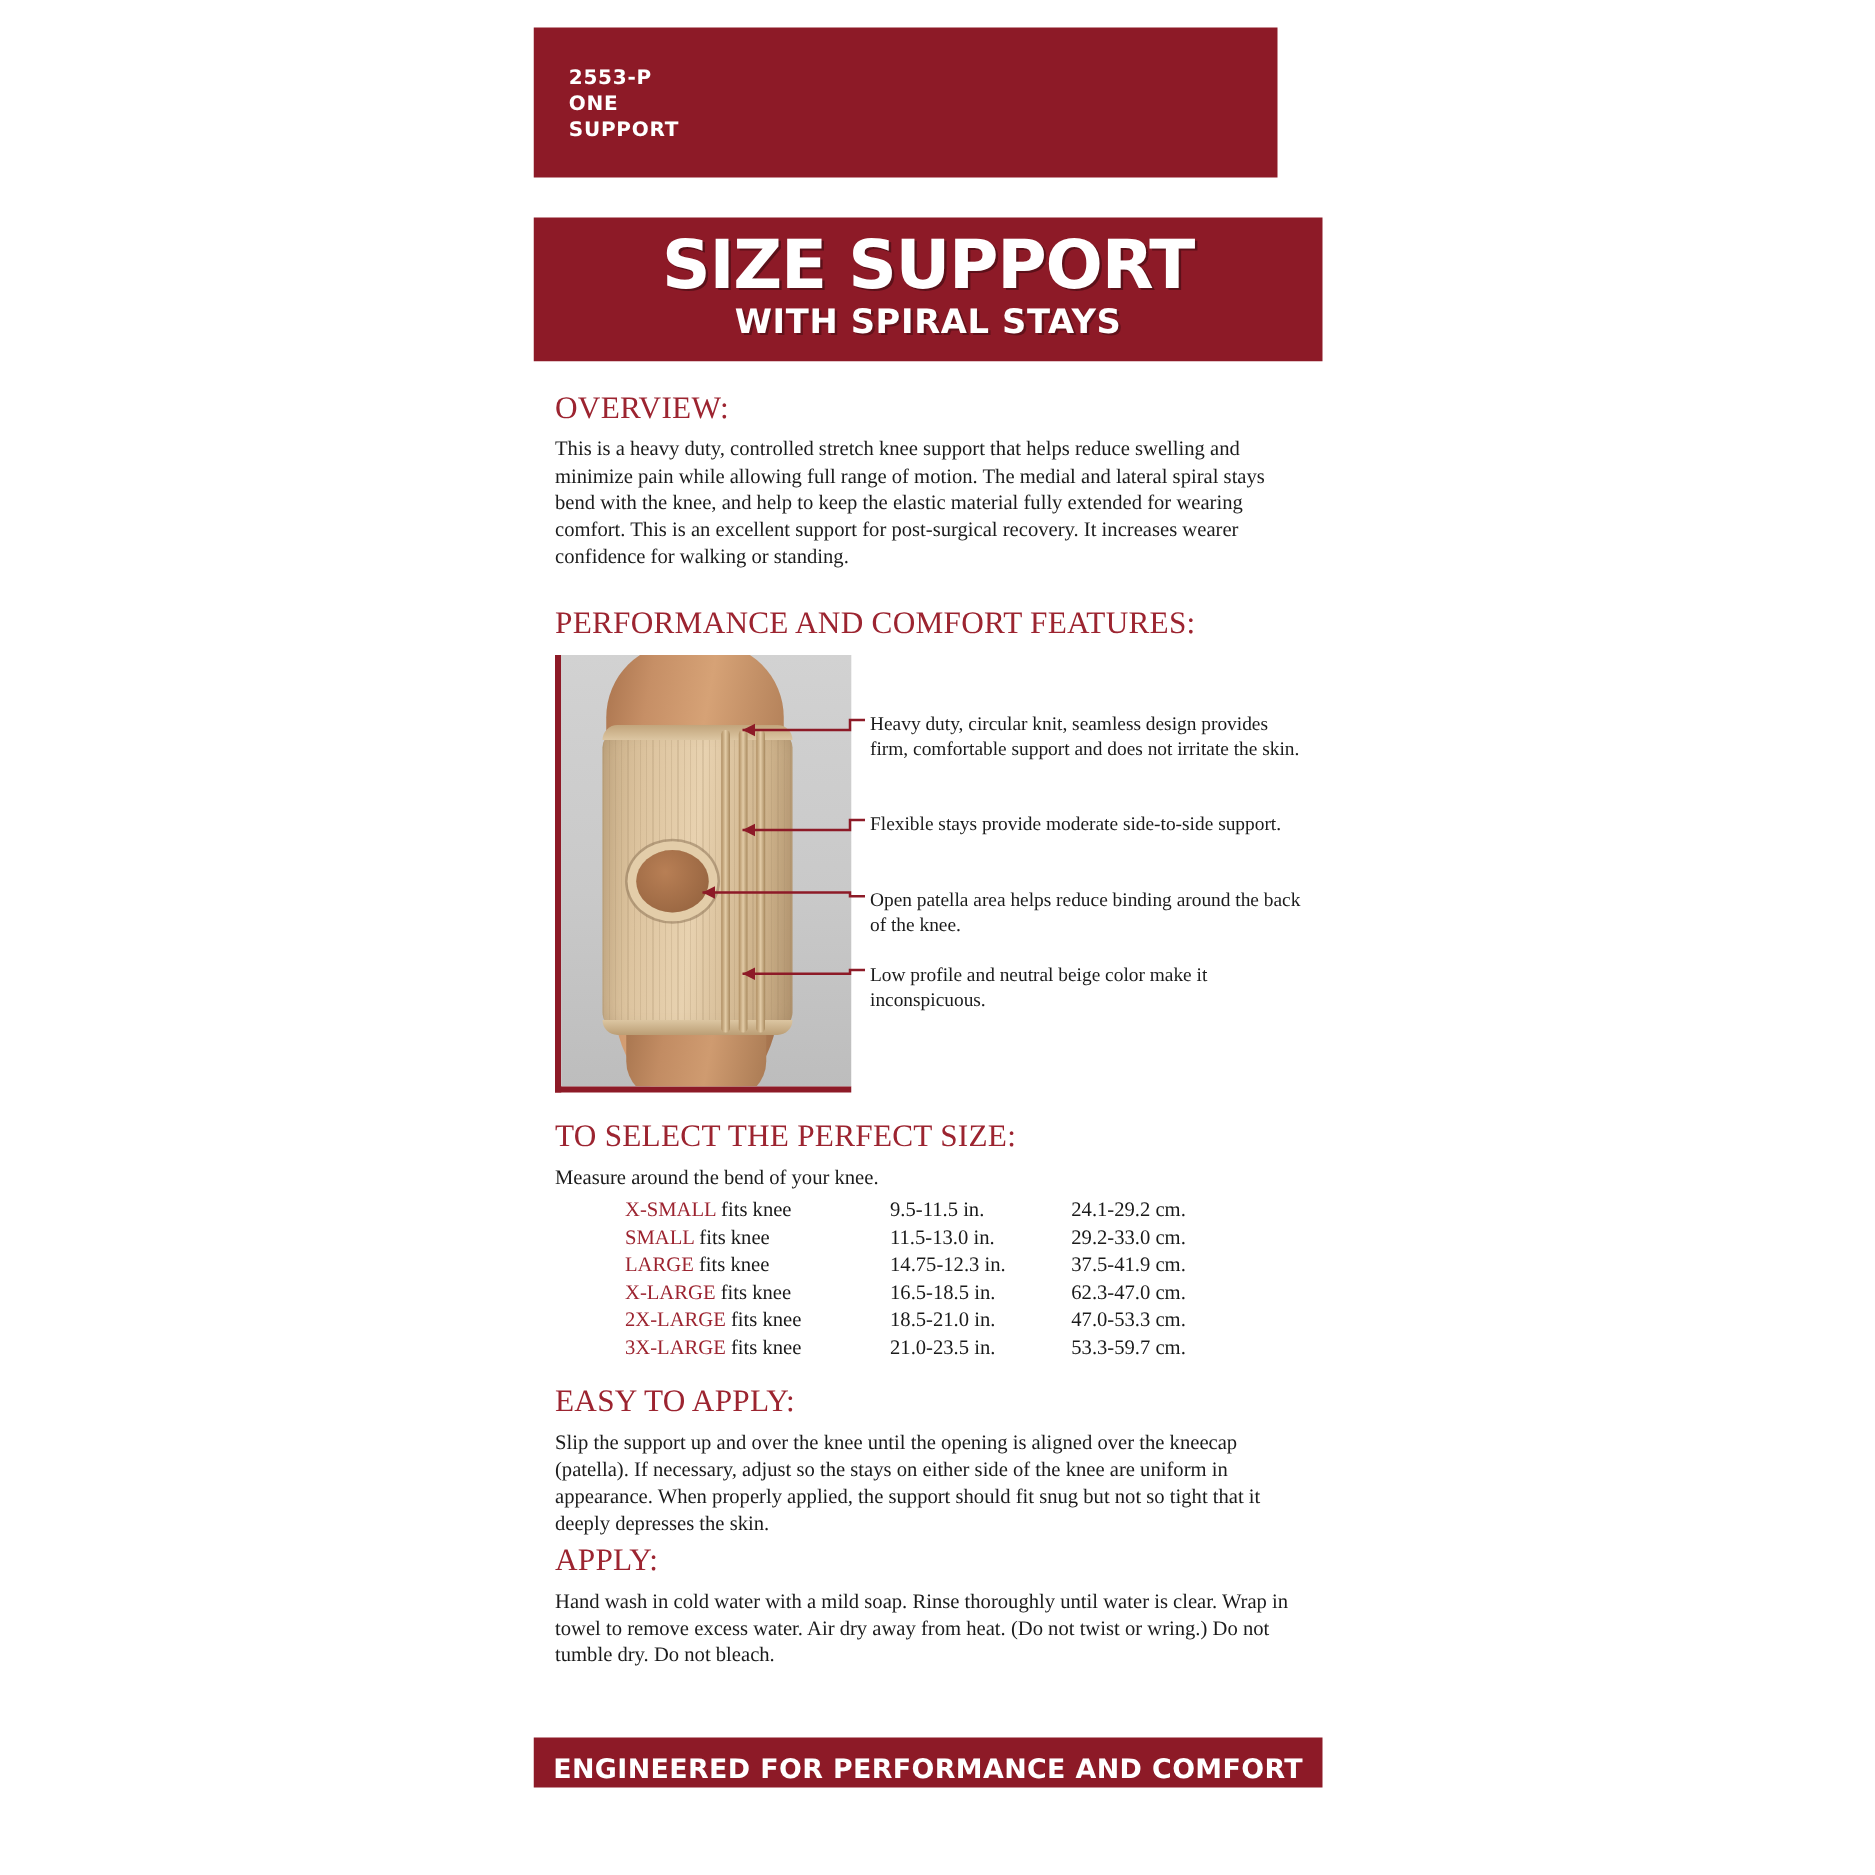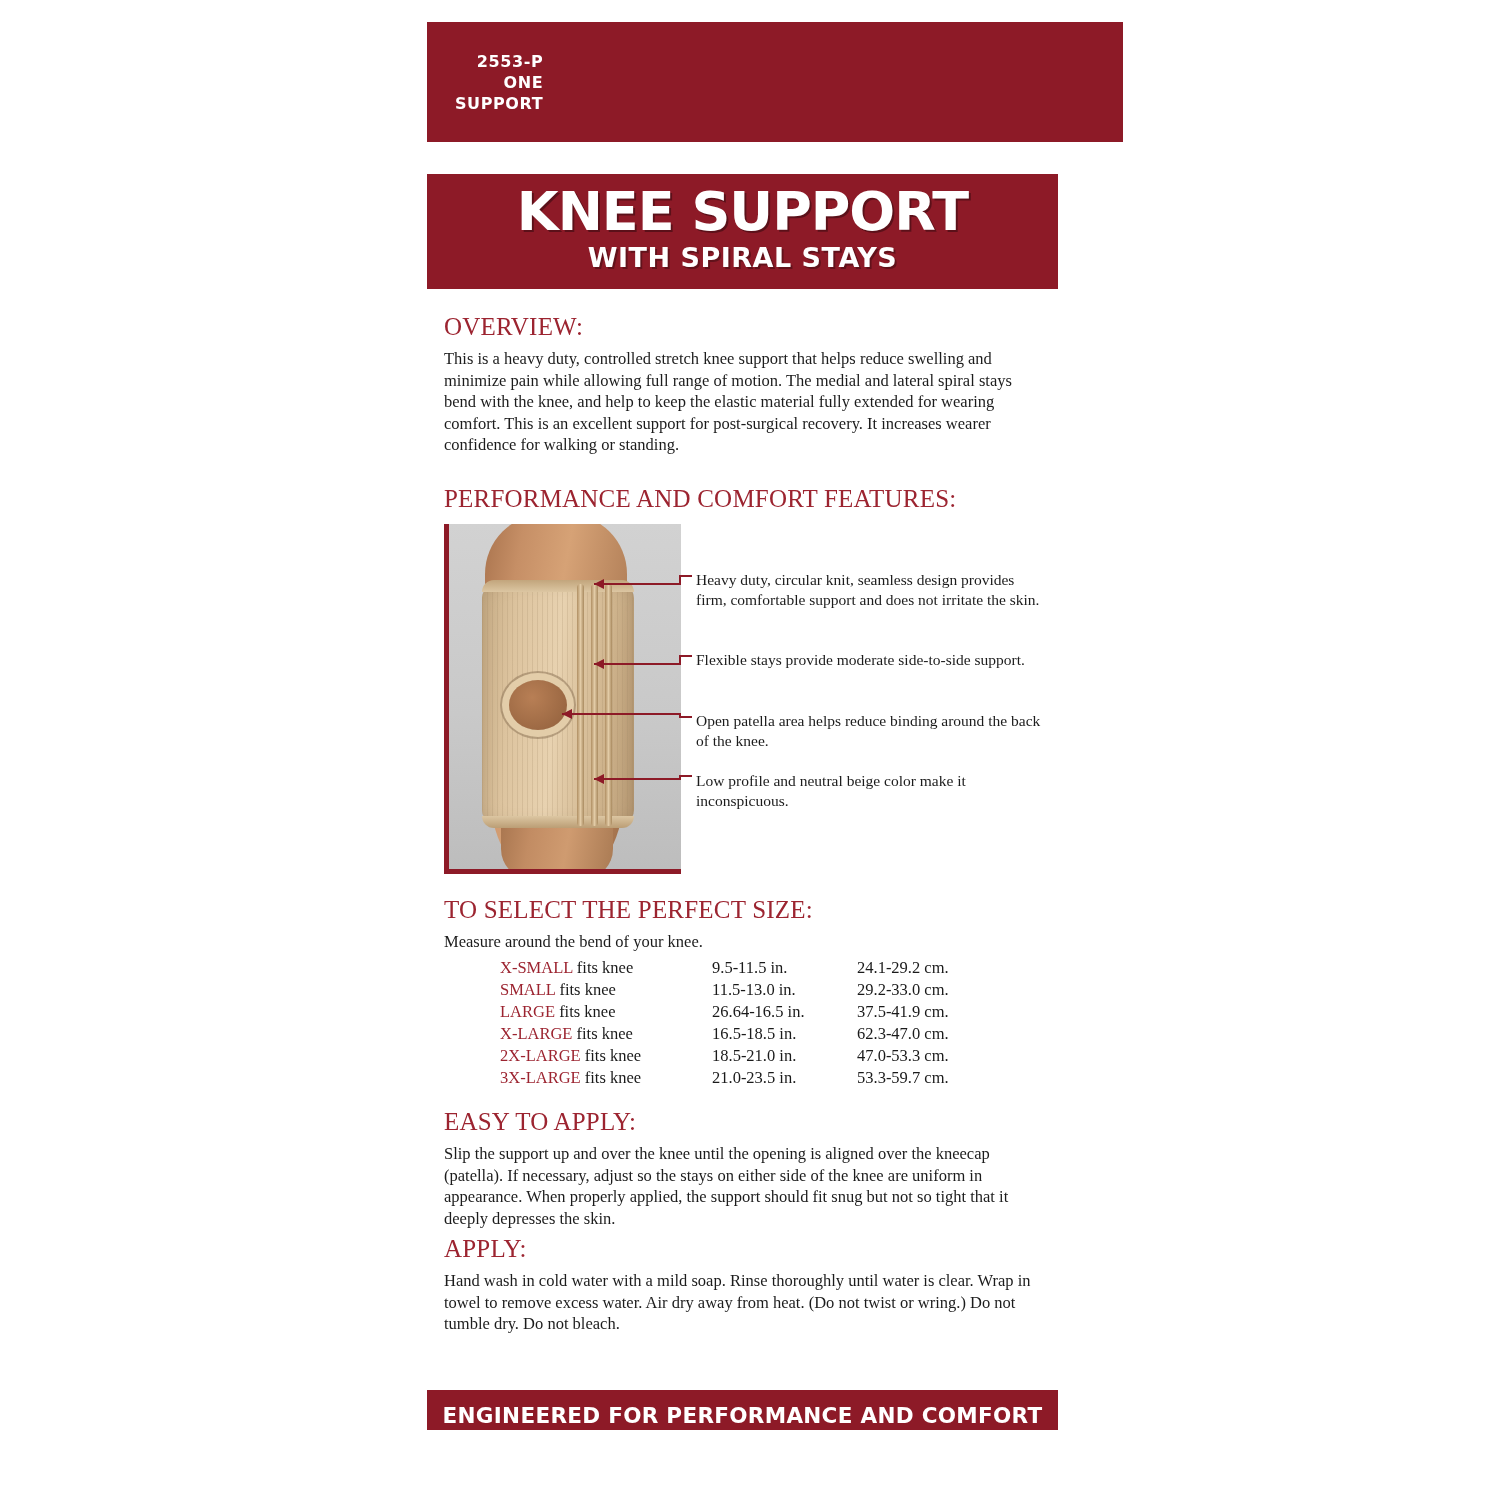--- a/index.html
+++ b/index.html
@@ -20,24 +20,23 @@
     left: 0; top: 0;
     width: 1500px;
     height: 1500px;
   }
 
   
   .topbar {
     position: absolute;
     left: 427px;
     top: 22px;
-    width: 696px;
+    width: 595px;
     height: 120px;
     background: #8d1a27;
-    text-align: right;
   }
   .topbar .sku {
     position: absolute;
     left: 28px;
     top: 29px;
     color: #ffffff;
     font-family: "DejaVu Sans", sans-serif;
     font-weight: bold;
     font-size: 16px;
     line-height: 21px;
@@ -265,21 +264,21 @@
 
   <div class="topbar">
     <div class="sku">
       <div>2553-P</div>
       <div>ONE</div>
       <div>SUPPORT</div>
     </div>
   </div>
 
   <div class="titleband">
-    <h1 class="main">KNEE SUPPORT</h1>
+    <h1 class="main">SIZE SUPPORT</h1>
     <div class="sub">WITH SPIRAL STAYS</div>
   </div>
 
   <div class="content">
 
     <div class="block-overview">
       <h2 class="section">OVERVIEW:</h2>
       <p class="body">This is a heavy duty, controlled stretch knee support that helps reduce swelling and minimize pain while allowing full range of motion. The medial and lateral spiral stays bend with the knee, and help to keep the elastic material fully extended for wearing comfort. This is an excellent support for post-surgical recovery. It increases wearer confidence for walking or standing.</p>
     </div>
 
@@ -333,21 +332,21 @@
             <td class="c-in">9.5-11.5 in.</td>
             <td class="c-cm">24.1-29.2 cm.</td>
           </tr>
           <tr>
             <td class="c-name"><span class="sizename">SMALL</span> <span>fits knee</span></td>
             <td class="c-in">11.5-13.0 in.</td>
             <td class="c-cm">29.2-33.0 cm.</td>
           </tr>
           <tr>
             <td class="c-name"><span class="sizename">LARGE</span> <span>fits knee</span></td>
-            <td class="c-in">26.64-16.5 in.</td>
+            <td class="c-in">14.75-12.3 in.</td>
             <td class="c-cm">37.5-41.9 cm.</td>
           </tr>
           <tr>
             <td class="c-name"><span class="sizename">X-LARGE</span> <span>fits knee</span></td>
             <td class="c-in">16.5-18.5 in.</td>
             <td class="c-cm">62.3-47.0 cm.</td>
           </tr>
           <tr>
             <td class="c-name"><span class="sizename">2X-LARGE</span> <span>fits knee</span></td>
             <td class="c-in">18.5-21.0 in.</td>

